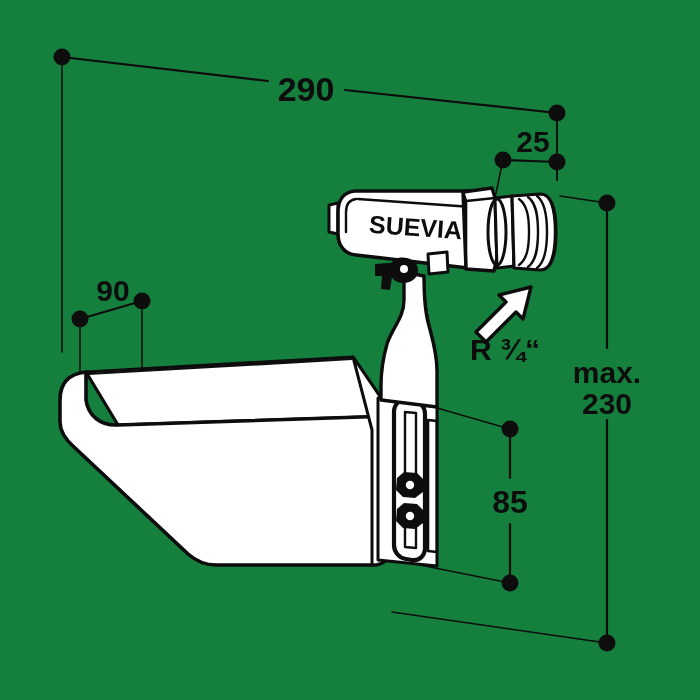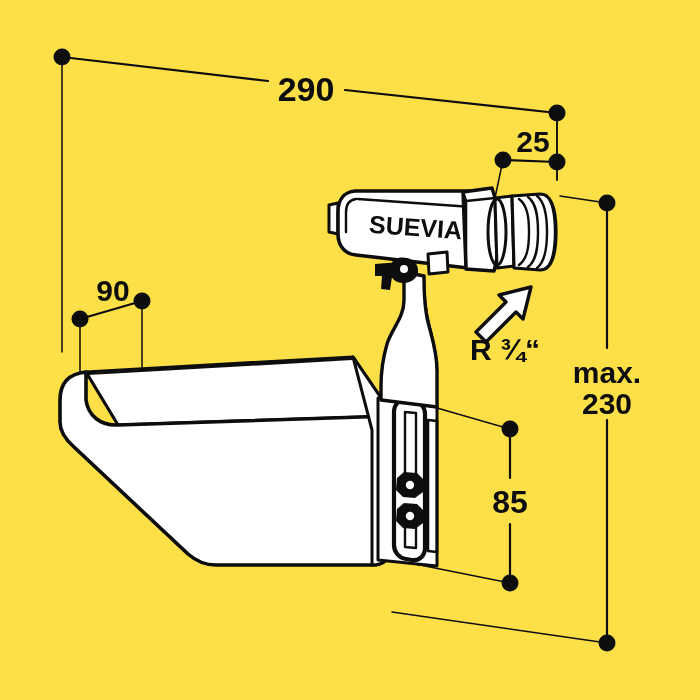--- a/index.html
+++ b/index.html
@@ -7,21 +7,21 @@
     padding: 0;
     background: #ffffff;
   }
   body {
     font-family: "Liberation Sans", sans-serif;
   }
   #drawing-root {
     position: relative;
     width: 700px;
     height: 700px;
-    background: #fde047;
+    background: #15803d;
     overflow: hidden;
   }
   #drawing-svg {
     position: absolute;
     left: 0;
     top: 0;
     width: 700px;
     height: 700px;
     display: block;
   }

